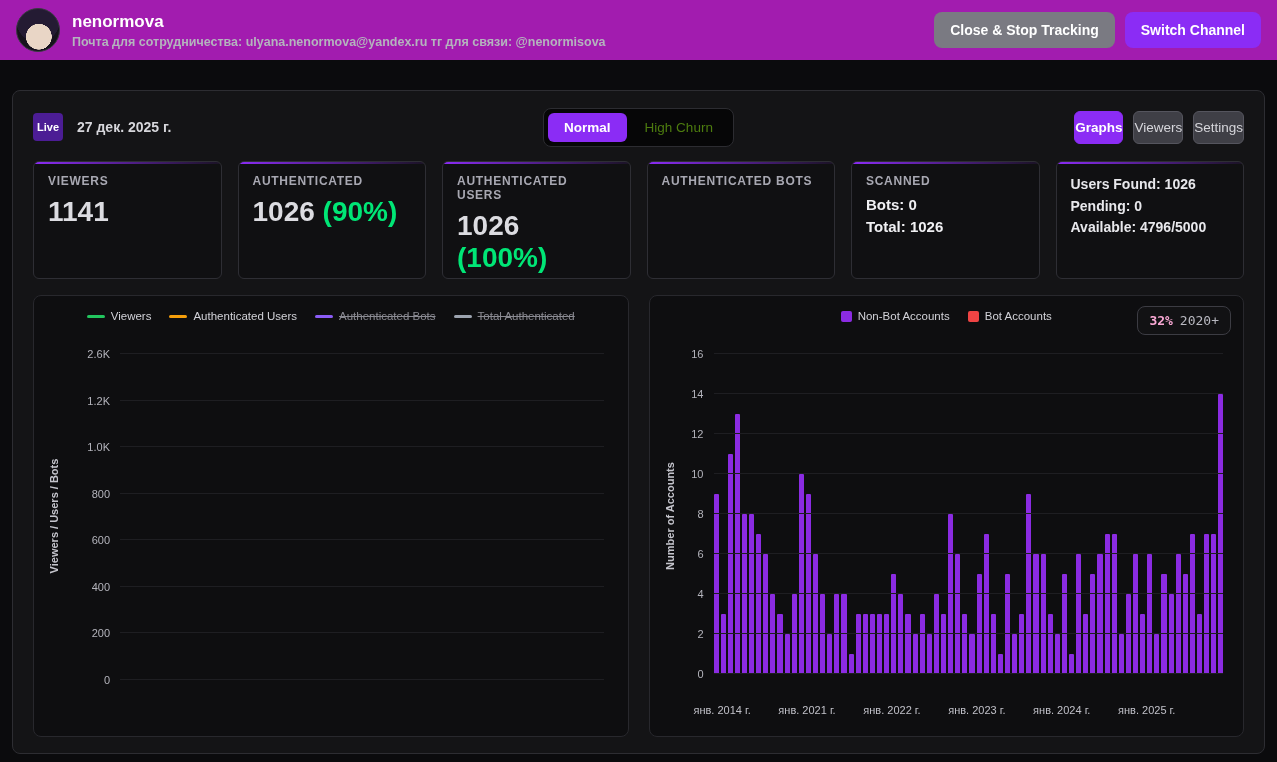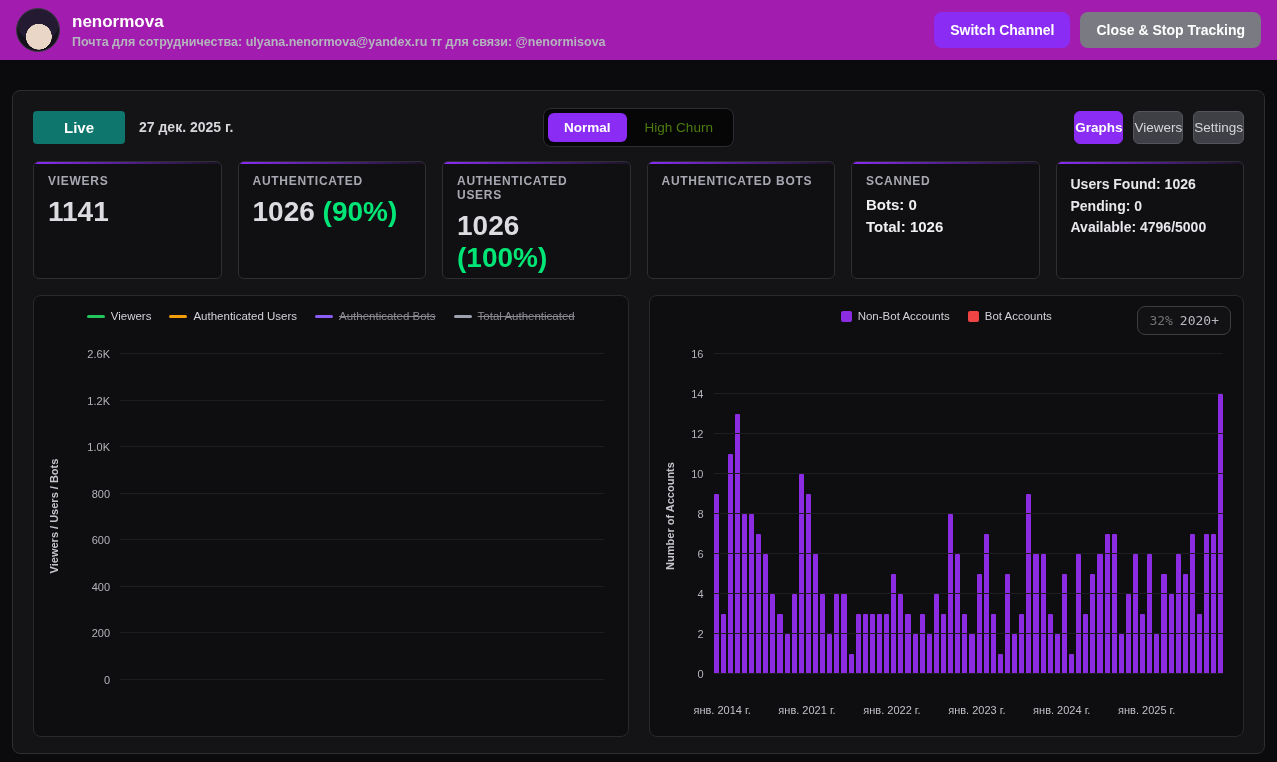--- a/index.html
+++ b/index.html
@@ -43,22 +43,22 @@
     margin:30px 12px 0; height:664px;
     background:#141416; border:1px solid #2d2d32; border-radius:8px;
     padding:16px 20px;
   }
 
   
   .toolbar { display:flex; align-items:center; height:40px; margin-bottom:14px; }
   .toolbar-left { flex:1; display:flex; align-items:center; gap:14px; }
   .toolbar-right { flex:1; display:flex; justify-content:flex-end; gap:10px; }
   .live-badge {
-    background:#0f766e; color:#fff; font-weight:700; font-size:15px;
-    padding:8px 31px; border-radius:4px;
+    background:#4c1d95; color:#fff; font-weight:700; font-size:11px;
+    padding:8px 4px; border-radius:4px;
   }
   .date-label { font-size:14px; font-weight:700; color:#d6d6db; }
   .mode-toggle {
     display:flex; gap:2px; background:#060607;
     border:1px solid #2c2c31; border-radius:8px; padding:4px;
   }
   .mode-btn {
     border:none; background:transparent; color:#4d7c0f; cursor:pointer;
     padding:7px 16px; font-size:13.5px; border-radius:6px; font-weight:500;
     font-family:"Liberation Sans", sans-serif;
@@ -122,37 +122,37 @@
     font-size:11px; color:#c0c0c8; white-space:nowrap;
   }
   .chart-head { position:relative; }
   .churn-badge {
     position:absolute; right:12px; top:10px;
     display:flex; align-items:center; gap:7px;
     background:#121214; border:1px solid #3c3c43; border-radius:8px;
     padding:6px 11px; cursor:pointer;
     font-family:"DejaVu Sans Mono", monospace; font-size:13px;
   }
-  .churn-badge .pct { font-weight:400; color:#737373; }
+  .churn-badge .pct { font-weight:700; color:#f9a8d4; }
   .churn-badge .suffix { color:#b9b9c1; }
 </style>
 </head>
 <body>
 
 <header class="topbar">
   <div class="topbar-left">
     <div class="avatar"></div>
     <div>
       <div class="channel-name">nenormova</div>
       <div class="channel-sub">Почта для сотрудничества: ulyana.nenormova@yandex.ru тг для связи: @nenormisova</div>
     </div>
   </div>
   <div class="topbar-actions">
+    <button class="btn btn-gray">Close &amp; Stop Tracking</button>
     <button class="btn btn-purple">Switch Channel</button>
-    <button class="btn btn-gray">Close &amp; Stop Tracking</button>
   </div>
 </header>
 
 <main class="panel">
 
   <div class="toolbar">
     <div class="toolbar-left">
       <span class="live-badge">Live</span>
       <span class="date-label">27 дек. 2025 г.</span>
     </div>

